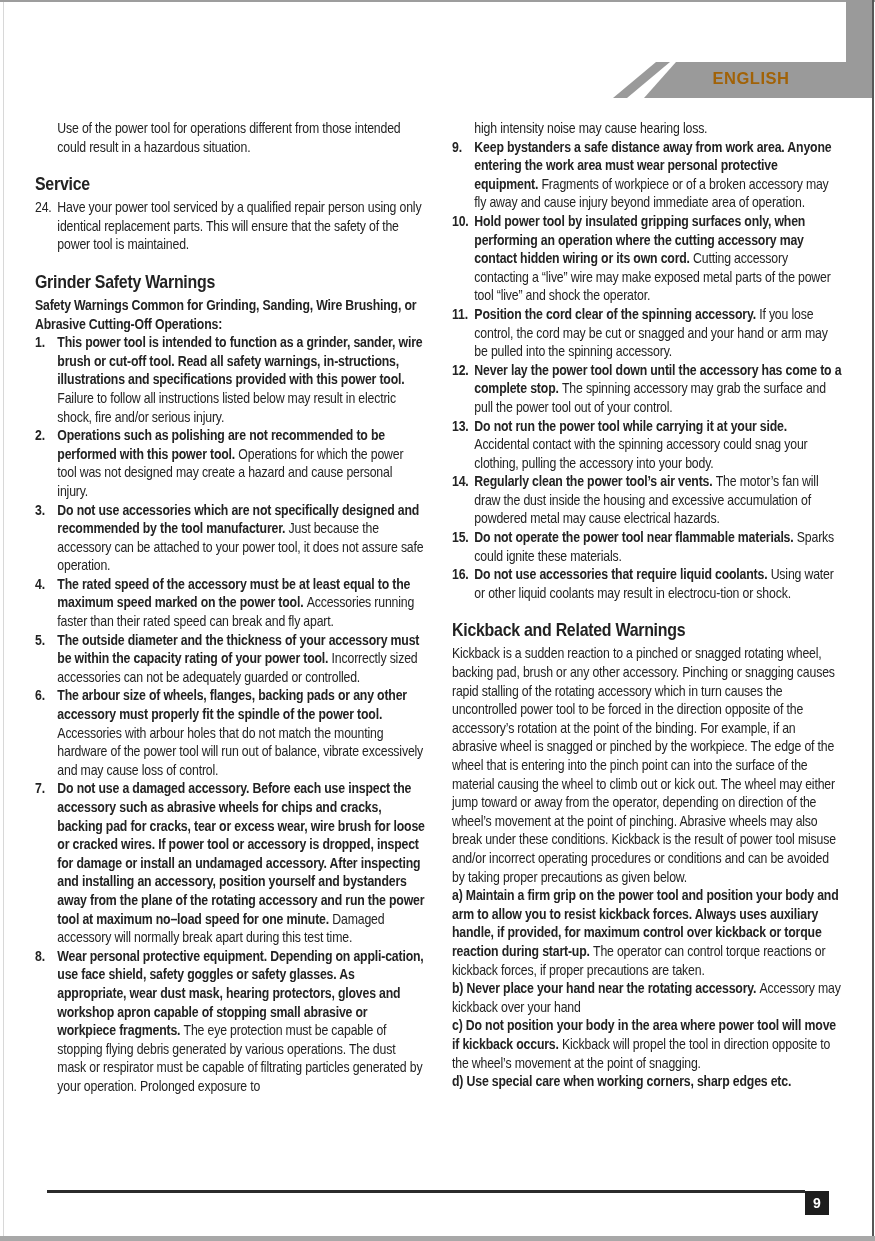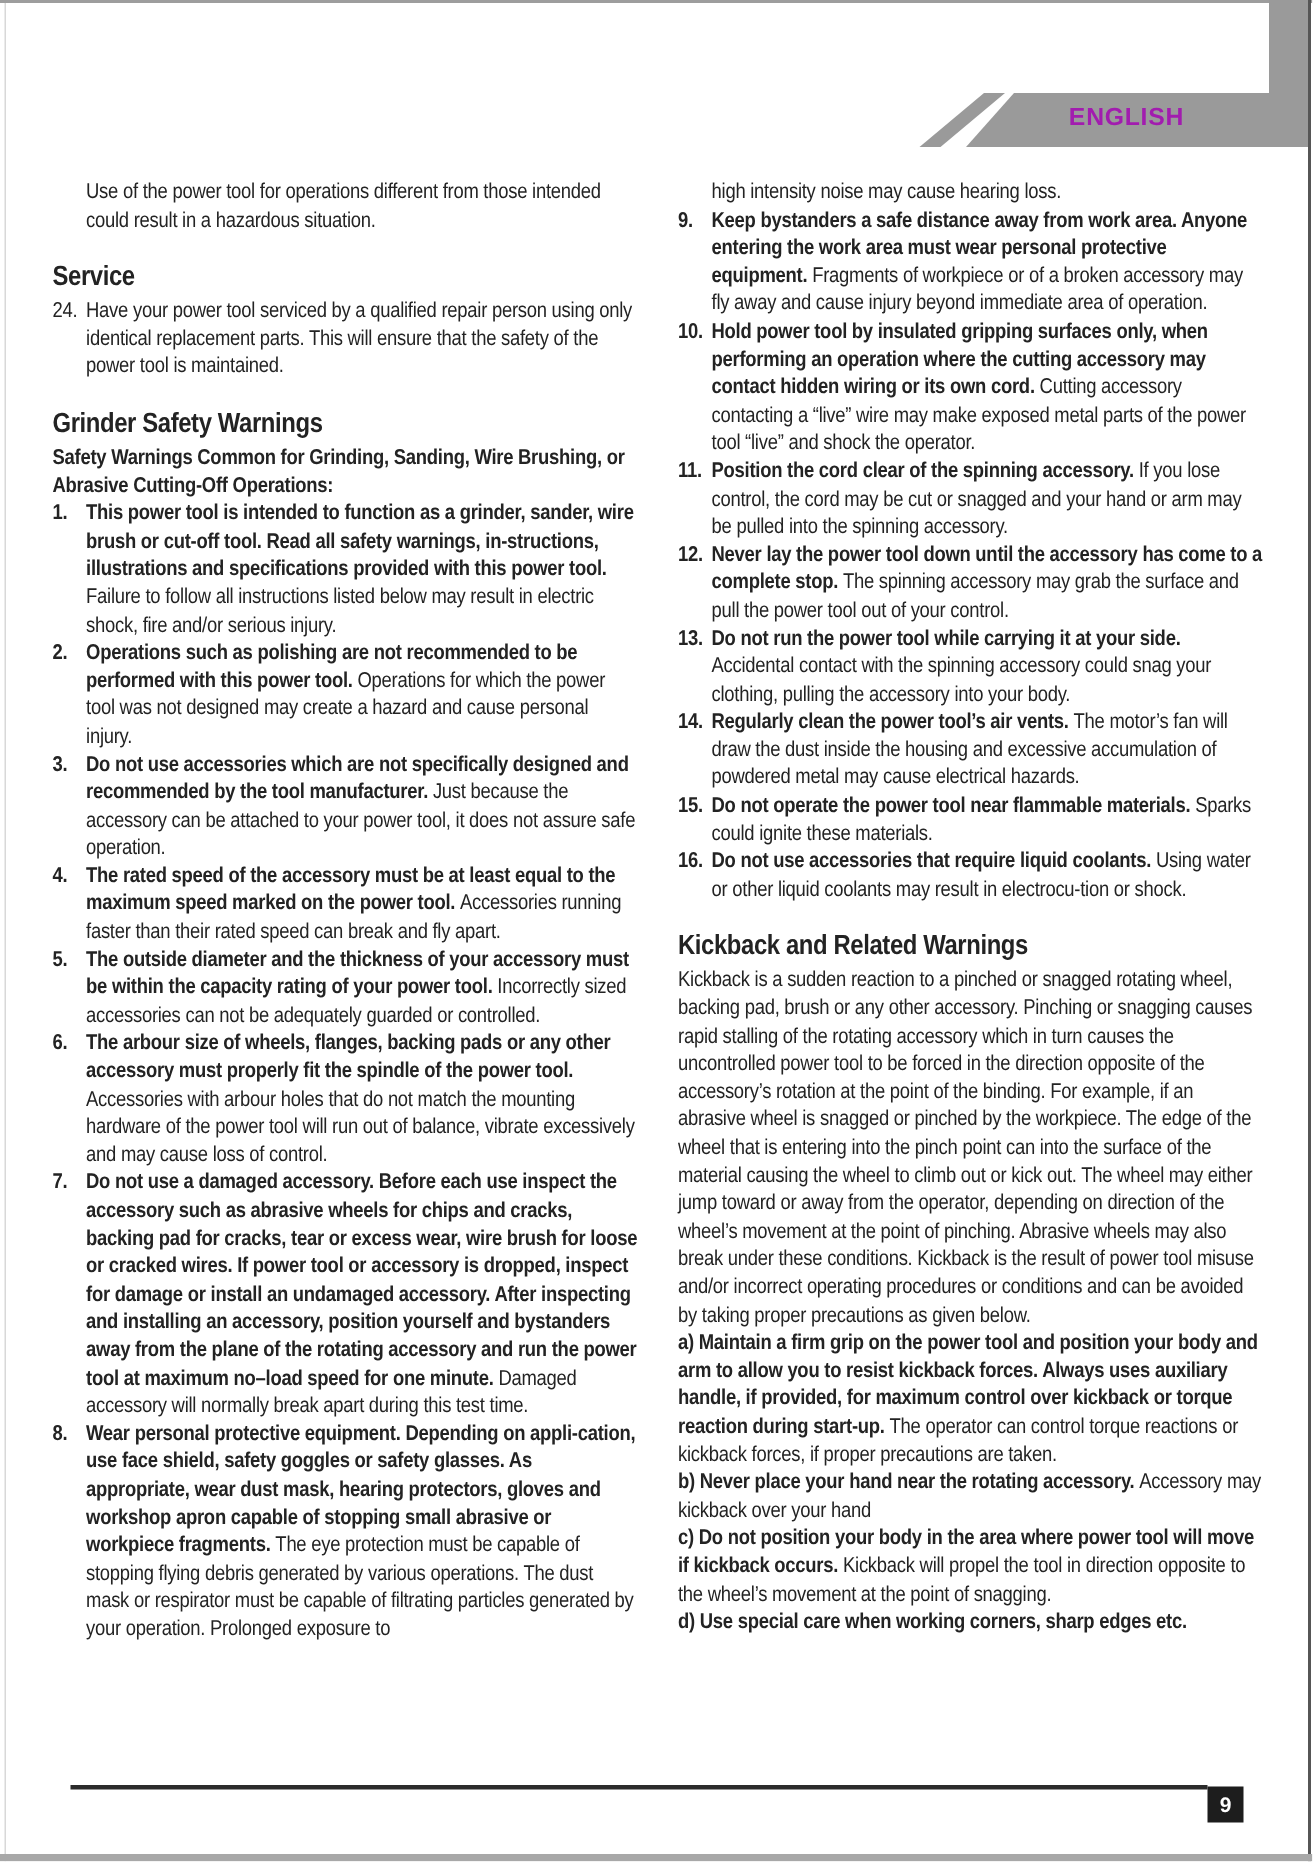--- a/index.html
+++ b/index.html
@@ -10,21 +10,21 @@
   
   .edge-top    { position:absolute; top:0; left:0; width:875px; height:2px; background:#9d9d9d; }
   .edge-left   { position:absolute; top:2px; left:3px; width:1px; height:1239px; background:#d8d8d8; }
   .edge-right  { position:absolute; top:0; right:1px; width:2px; height:1241px; background:#565656; }
   .edge-bottom { position:absolute; left:0; top:1236px; width:875px; height:5px; background:#a8a8a8; }
 
   
   #banner-svg { position:absolute; top:0; left:0; }
   #lang-label {
     position:absolute; left:645px; top:69px; width:212px; text-align:center;
-    color:#a21caf; font-weight:bold; font-size:16.5px; letter-spacing:0.5px;
+    color:#a16207; font-weight:bold; font-size:16.5px; letter-spacing:0.5px;
   }
 
   
   .col {
     position:absolute; top:119px; width:454px;
     transform:scaleX(0.86); transform-origin:0 0;
     font-size:14.3px; line-height:18.6px; letter-spacing:-0.2px;
   }
   #col-left  { left:35px; }
   #col-right { left:452px; }

